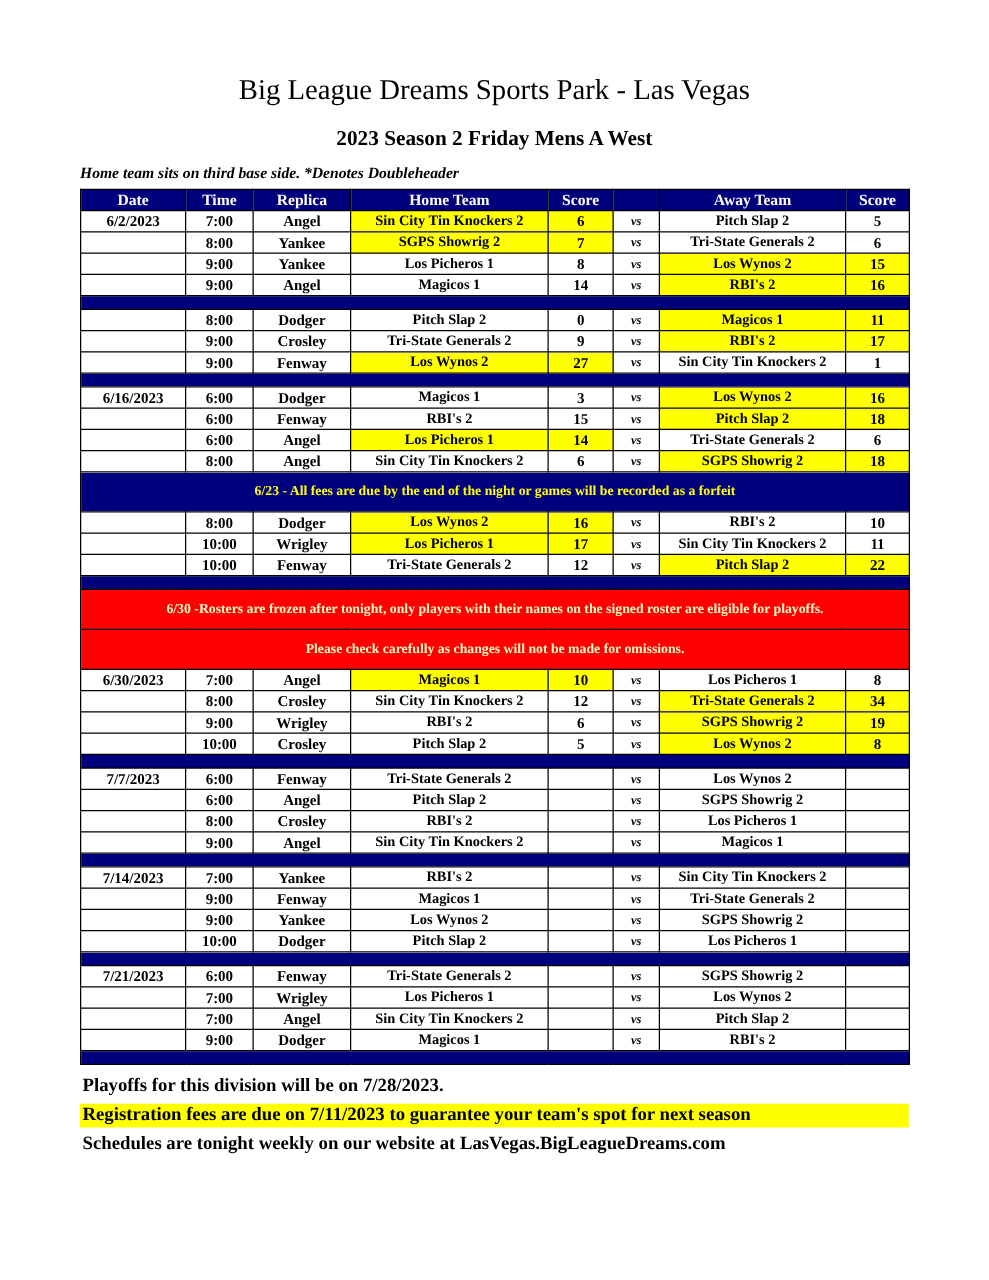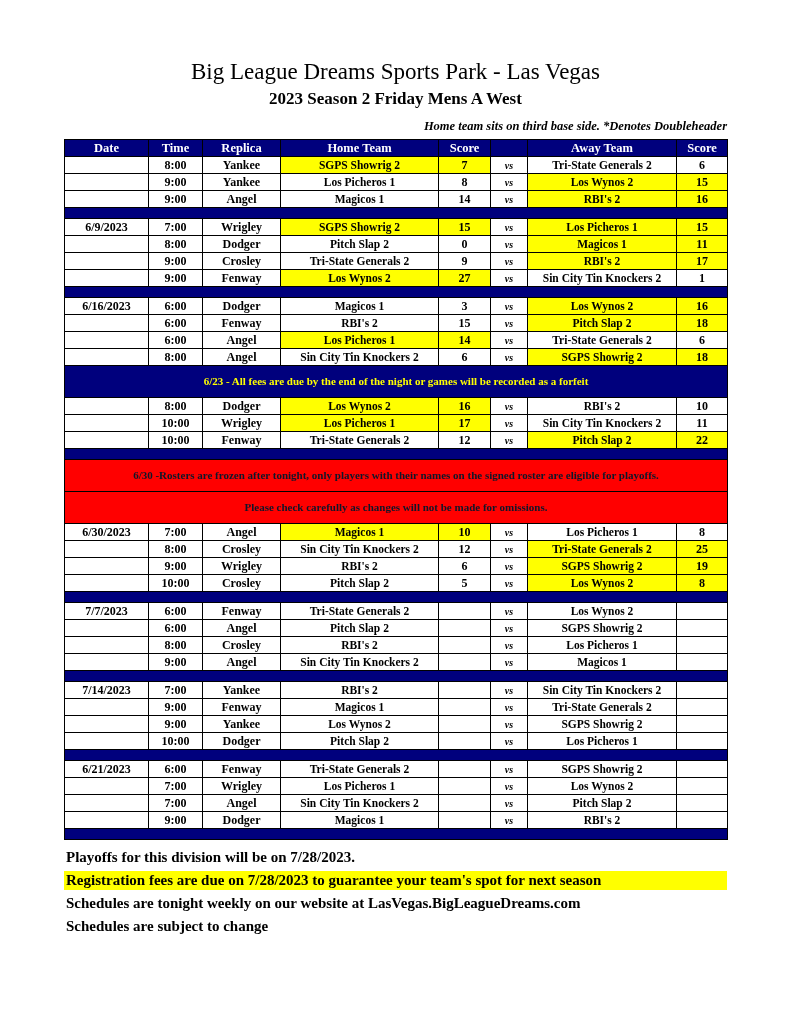--- a/index.html
+++ b/index.html
@@ -4,37 +4,37 @@
 <style>
   :root { --navy:#00007d; --yellow:#ffff00; --red:#ff0000; }
   * { box-sizing: border-box; }
   html, body { margin:0; padding:0; }
   body {
     width:791px; min-height:1024px; background:#ffffff; color:#000;
     font-family:"Liberation Serif", serif;
   }
   .page { padding:58px 64px 0; }
   .title  { font-size:23px; font-weight:normal; text-align:center; line-height:28px; }
-  .subtitle { font-size:17px; font-weight:bold; text-align:center; margin-top:3px; line-height:20px; }
-  .note { font-size:12.5px; font-weight:bold; font-style:italic; text-align:right; margin:10px 0 5px; }
+  .subtitle { font-size:17px; font-weight:bold; text-align:center; margin-top:15px; line-height:20px; }
+  .note { font-size:12.5px; font-weight:bold; font-style:italic; text-align:left; margin:10px 0 5px; }
 
   table.schedule { border-collapse:collapse; table-layout:fixed; width:663px; }
   .schedule th, .schedule td {
     border:1px solid #000; font-weight:bold; font-size:12px;
     text-align:center; padding:0 1px; height:17px; line-height:15px;
     white-space:nowrap; overflow:hidden;
   }
   .schedule thead th { background:var(--navy); color:#ffffff; font-size:12.5px; }
   td.hl { background:var(--yellow); }
   td.c-team { font-size:11.5px; }
   td.c-vs { font-style:italic; font-size:10px; }
   tr.sep td { background:var(--navy); height:11px; padding:0; }
   tr.banner td { height:32px; font-size:11px;margin-top:16px; }
   tr.banner-navy td { background:var(--navy); color:var(--yellow); }
-  tr.banner-red td  { background:var(--red);  color:#0f172a; }
+  tr.banner-red td  { background:var(--red);  color:#fef9c3; }
 
   .footer { width:663px; margin-top:8px; font-weight:bold; font-size:15px; }
   .footer .line { margin-top:4px; line-height:19px; padding-left:2px; }
   .footer .hl-line { background:var(--yellow); }
 </style>
 </head>
 <body>
 
 <div class="page">
   <div class="title">Big League Dreams Sports Park - Las Vegas</div>
@@ -59,20 +59,30 @@
         <th>Replica</th>
         <th>Home Team</th>
         <th>Score</th>
         <th></th>
         <th>Away Team</th>
         <th>Score</th>
       </tr>
     </thead>
     <tbody>
         <tr>
+          <td class="c-date">6/2/2023</td>
+          <td class="c-time">7:00</td>
+          <td class="c-replica">Angel</td>
+          <td class="c-team hl">Sin City Tin Knockers 2</td>
+          <td class="c-score hl">6</td>
+          <td class="c-vs">vs</td>
+          <td class="c-team">Pitch Slap 2</td>
+          <td class="c-score">5</td>
+        </tr>
+        <tr>
           <td class="c-date"></td>
           <td class="c-time">8:00</td>
           <td class="c-replica">Yankee</td>
           <td class="c-team hl">SGPS Showrig 2</td>
           <td class="c-score hl">7</td>
           <td class="c-vs">vs</td>
           <td class="c-team">Tri-State Generals 2</td>
           <td class="c-score">6</td>
         </tr>
         <tr>
@@ -90,30 +100,20 @@
           <td class="c-time">9:00</td>
           <td class="c-replica">Angel</td>
           <td class="c-team">Magicos 1</td>
           <td class="c-score">14</td>
           <td class="c-vs">vs</td>
           <td class="c-team hl">RBI's 2</td>
           <td class="c-score hl">16</td>
         </tr>
         <tr class="sep">
           <td colspan="8"></td>
-        </tr>
-        <tr>
-          <td class="c-date">6/9/2023</td>
-          <td class="c-time">7:00</td>
-          <td class="c-replica">Wrigley</td>
-          <td class="c-team hl">SGPS Showrig 2</td>
-          <td class="c-score hl">15</td>
-          <td class="c-vs">vs</td>
-          <td class="c-team hl">Los Picheros 1</td>
-          <td class="c-score hl">15</td>
         </tr>
         <tr>
           <td class="c-date"></td>
           <td class="c-time">8:00</td>
           <td class="c-replica">Dodger</td>
           <td class="c-team">Pitch Slap 2</td>
           <td class="c-score">0</td>
           <td class="c-vs">vs</td>
           <td class="c-team hl">Magicos 1</td>
           <td class="c-score hl">11</td>
@@ -234,21 +234,21 @@
           <td class="c-score">8</td>
         </tr>
         <tr>
           <td class="c-date"></td>
           <td class="c-time">8:00</td>
           <td class="c-replica">Crosley</td>
           <td class="c-team">Sin City Tin Knockers 2</td>
           <td class="c-score">12</td>
           <td class="c-vs">vs</td>
           <td class="c-team hl">Tri-State Generals 2</td>
-          <td class="c-score hl">25</td>
+          <td class="c-score hl">34</td>
         </tr>
         <tr>
           <td class="c-date"></td>
           <td class="c-time">9:00</td>
           <td class="c-replica">Wrigley</td>
           <td class="c-team">RBI's 2</td>
           <td class="c-score">6</td>
           <td class="c-vs">vs</td>
           <td class="c-team hl">SGPS Showrig 2</td>
           <td class="c-score hl">19</td>
@@ -346,21 +346,21 @@
           <td class="c-team">Pitch Slap 2</td>
           <td class="c-score"></td>
           <td class="c-vs">vs</td>
           <td class="c-team">Los Picheros 1</td>
           <td class="c-score"></td>
         </tr>
         <tr class="sep">
           <td colspan="8"></td>
         </tr>
         <tr>
-          <td class="c-date">6/21/2023</td>
+          <td class="c-date">7/21/2023</td>
           <td class="c-time">6:00</td>
           <td class="c-replica">Fenway</td>
           <td class="c-team">Tri-State Generals 2</td>
           <td class="c-score"></td>
           <td class="c-vs">vs</td>
           <td class="c-team">SGPS Showrig 2</td>
           <td class="c-score"></td>
         </tr>
         <tr>
           <td class="c-date"></td>
@@ -393,17 +393,16 @@
           <td class="c-score"></td>
         </tr>
         <tr class="sep">
           <td colspan="8"></td>
         </tr>
       </tbody>
   </table>
 
   <div class="footer">
     <div class="line">Playoffs for this division will be on 7/28/2023.</div>
-    <div class="line hl-line">Registration fees are due on 7/28/2023 to guarantee your team's spot for next season</div>
+    <div class="line hl-line">Registration fees are due on 7/11/2023 to guarantee your team's spot for next season</div>
     <div class="line">Schedules are tonight weekly on our website at LasVegas.BigLeagueDreams.com</div>
-    <div class="line">Schedules are subject to change</div>
   </div>
 </div>
 
 </body></html>

